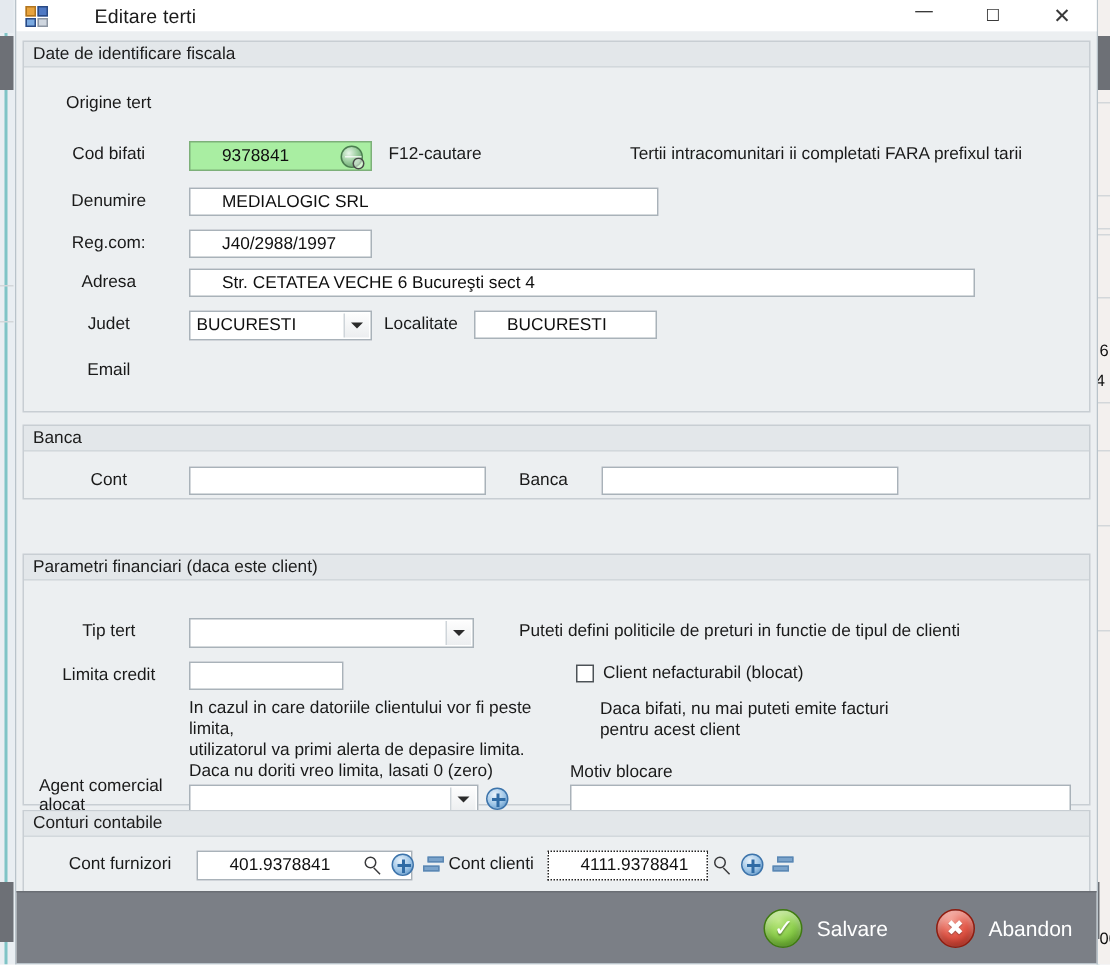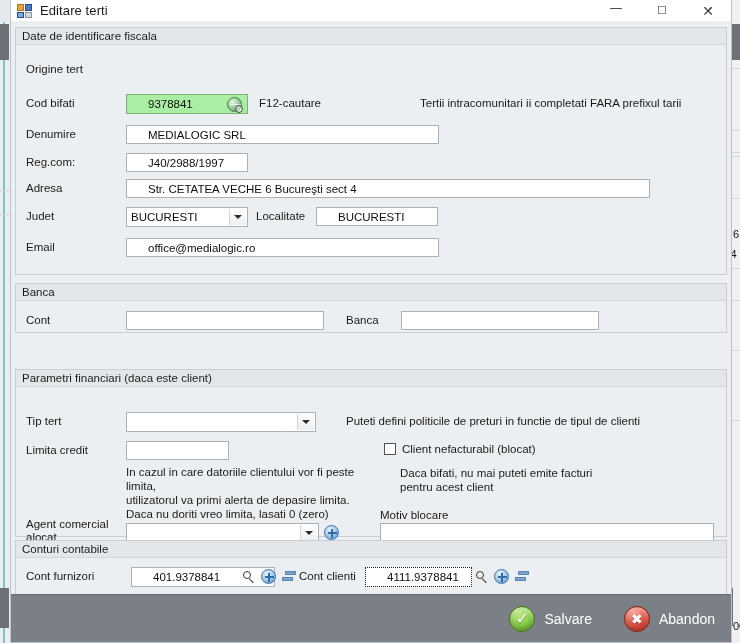--- a/index.html
+++ b/index.html
@@ -46,21 +46,21 @@
   }
   .title-icon i {
     position: absolute; display: block;
   }
   .ti-a { left:0; top:1px; width:7px; height:7px; background:#e8a33d; border:1px solid #b07520; }
   .ti-b { left:8px; top:1px; width:7px; height:7px; background:#4f79c4; border:1px solid #2a4a85; }
   .ti-c { left:0; top:9px; width:7px; height:6px; background:#7aa9e0; border:1px solid #2a4a85; }
   .ti-d { left:8px; top:9px; width:7px; height:6px; background:#cfd6df; border:1px solid #8d96a3; }
 
   .title-text {
-    font-size: 13px; color: #1b1b1b; letter-spacing: .1px;
+    font-size: 13px; color: #1b1b1b; letter-spacing: .1px; margin-left: 23px;
   }
   .win-buttons { position:absolute; right:0; top:0; height:21px; display:flex; }
   .win-btn {
     width: 46px; height: 21px;
     display:flex; align-items:center; justify-content:center;
     font-size: 13px; color:#3a3a3a; background:#ffffff;
   }
   .win-btn .glyph { line-height:1; font-family:"DejaVu Sans", sans-serif; }
   .win-btn.min .glyph { font-size:13px; position:relative; top:-3px; }
   .win-btn.max .glyph { font-size:11px; }
@@ -82,21 +82,21 @@
     display: flex; align-items: center;
     padding-left: 6px;
     font-size: 11.5px; color: #1c1c1c;
   }
   .group-body { position: relative; }
 
   .lbl {
     position: absolute;
     font-size: 11.5px;
     color: #1a1a1a;
-    text-align: left;
+    text-align: center;
     white-space: pre-line;
     line-height: 13px;
   }
   .lbl.left { text-align: left; }
 
   .inp {
     position: absolute;
     background: #fff;
     border: 1px solid #a9b2b9;
     font-size: 11.5px;
@@ -301,21 +301,20 @@
 
         <span class="lbl" style="left:10px; top:165px; width:93px;">Judet</span>
         <div class="combo" style="left:110px; top:162px; width:122px;">
           <span class="val">BUCURESTI</span>
           <span class="arrow"></span>
         </div>
         <span class="lbl left" style="left:240px; top:165px;">Localitate</span>
         <div class="inp" style="left:300px; top:162px; width:122px;">BUCURESTI</div>
 
         <span class="lbl" style="left:10px; top:196px; width:93px;">Email</span>
-        <div class="inp" style="left:110px; top:193px; width:313px;">office@medialogic.ro</div>
 
       </div>
     </div>
 
     <div class="group" style="top:262px; height:50px;">
       <div class="group-header">Banca</div>
       <div class="group-body" style="height:43px;">
         <span class="lbl" style="left:10px; top:13px; width:93px;">Cont</span>
         <div class="inp" style="left:110px; top:10px; width:198px;"></div>
         <span class="lbl left" style="left:330px; top:13px;">Banca</span>

